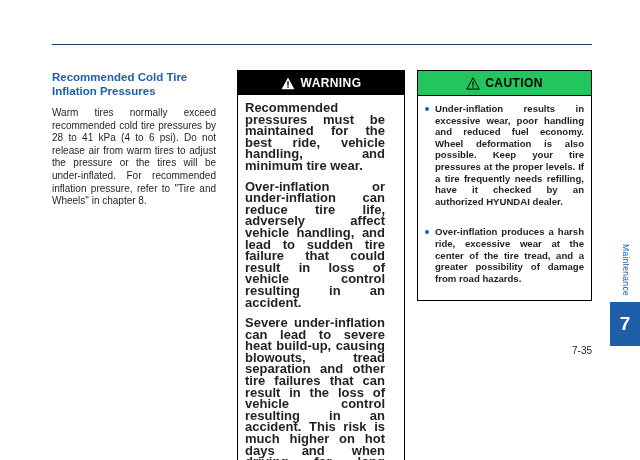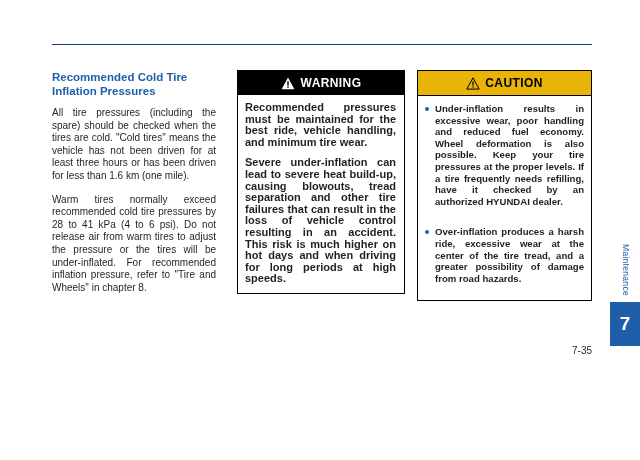--- a/index.html
+++ b/index.html
@@ -81,41 +81,41 @@
     display: inline-block;
     position: relative;
     width: 14px;
     height: 13px;
   }
   .tri-icon svg { display: block; }
   .box-body {
     padding: 7px 7px 8px 7px;
   }
   .warn-para {
-    font-size: 11px;
+    font-size: 13px;
     line-height: 11.6px;
     font-weight: bold;
     text-align: justify;
     text-justify: inter-word;
-    margin: 0 1px 9px 0;
+    margin: 0 12px 9px 0;
   }
   .warn-para:last-child { margin-bottom: 0; }
 
   
   .box-caution {
     position: absolute;
     left: 417px;
     top: 70px;
     width: 175px;
     border: 1px solid #000000;
     background: #ffffff;
     box-sizing: border-box;
   }
   .caution-header {
-    background: #eab308;
+    background: #22c55e;
     color: #000000;
     height: 24px;
     display: flex;
     align-items: center;
     justify-content: center;
     gap: 5px;
     border-bottom: 1px solid #000000;
   }
   .caution-header .label {
     font-size: 12px;
@@ -183,37 +183,37 @@
 </style>
 </head>
 <body>
 
 <div class="page">
 
   <div class="top-rule"></div>
 
   <div class="col-left">
     <h2 class="section-title">Recommended Cold Tire Inflation Pressures</h2>
-    <p class="body-para">All tire pressures (including the spare) should be checked when the tires are cold. "Cold tires" means the vehicle has not been driven for at least three hours or has been driven for less than 1.6 km (one mile).</p>
     <p class="body-para">Warm tires normally exceed recommended cold tire pressures by 28 to 41 kPa (4 to 6 psi). Do not release air from warm tires to adjust the pressure or the tires will be under-inflated. For recommended inflation pressure, refer to "Tire and Wheels" in chapter 8.</p>
   </div>
 
   <div class="box-warning">
     <div class="warning-header">
       <span class="tri-icon">
         <svg width="14" height="13" viewBox="0 0 14 13">
           <path d="M7 0.6 L13.4 12.2 L0.6 12.2 Z" fill="#ffffff"></path>
           <rect x="6.3" y="4.2" width="1.4" height="4.4" fill="#000000"></rect>
           <rect x="6.3" y="9.4" width="1.4" height="1.4" fill="#000000"></rect>
         </svg>
       </span>
       <span class="label">WARNING</span>
     </div>
     <div class="box-body">
       <p class="warn-para">Recommended pressures must be maintained for the best ride, vehicle handling, and minimum tire wear.</p>
+      <p class="warn-para">Over-inflation or under-inflation can reduce tire life, adversely affect vehicle handling, and lead to sudden tire failure that could result in loss of vehicle control resulting in an accident.</p>
       <p class="warn-para">Severe under-inflation can lead to severe heat build-up, causing blowouts, tread separation and other tire failures that can result in the loss of vehicle control resulting in an accident. This risk is much higher on hot days and when driving for long periods at high speeds.</p>
     </div>
   </div>
 
   <div class="box-caution">
     <div class="caution-header">
       <span class="tri-icon">
         <svg width="14" height="13" viewBox="0 0 14 13">
           <path d="M7 0.8 L13.2 12.1 L0.8 12.1 Z" fill="none" stroke="#000000" stroke-width="1"></path>
           <rect x="6.4" y="4.4" width="1.2" height="4.2" fill="#000000"></rect>

